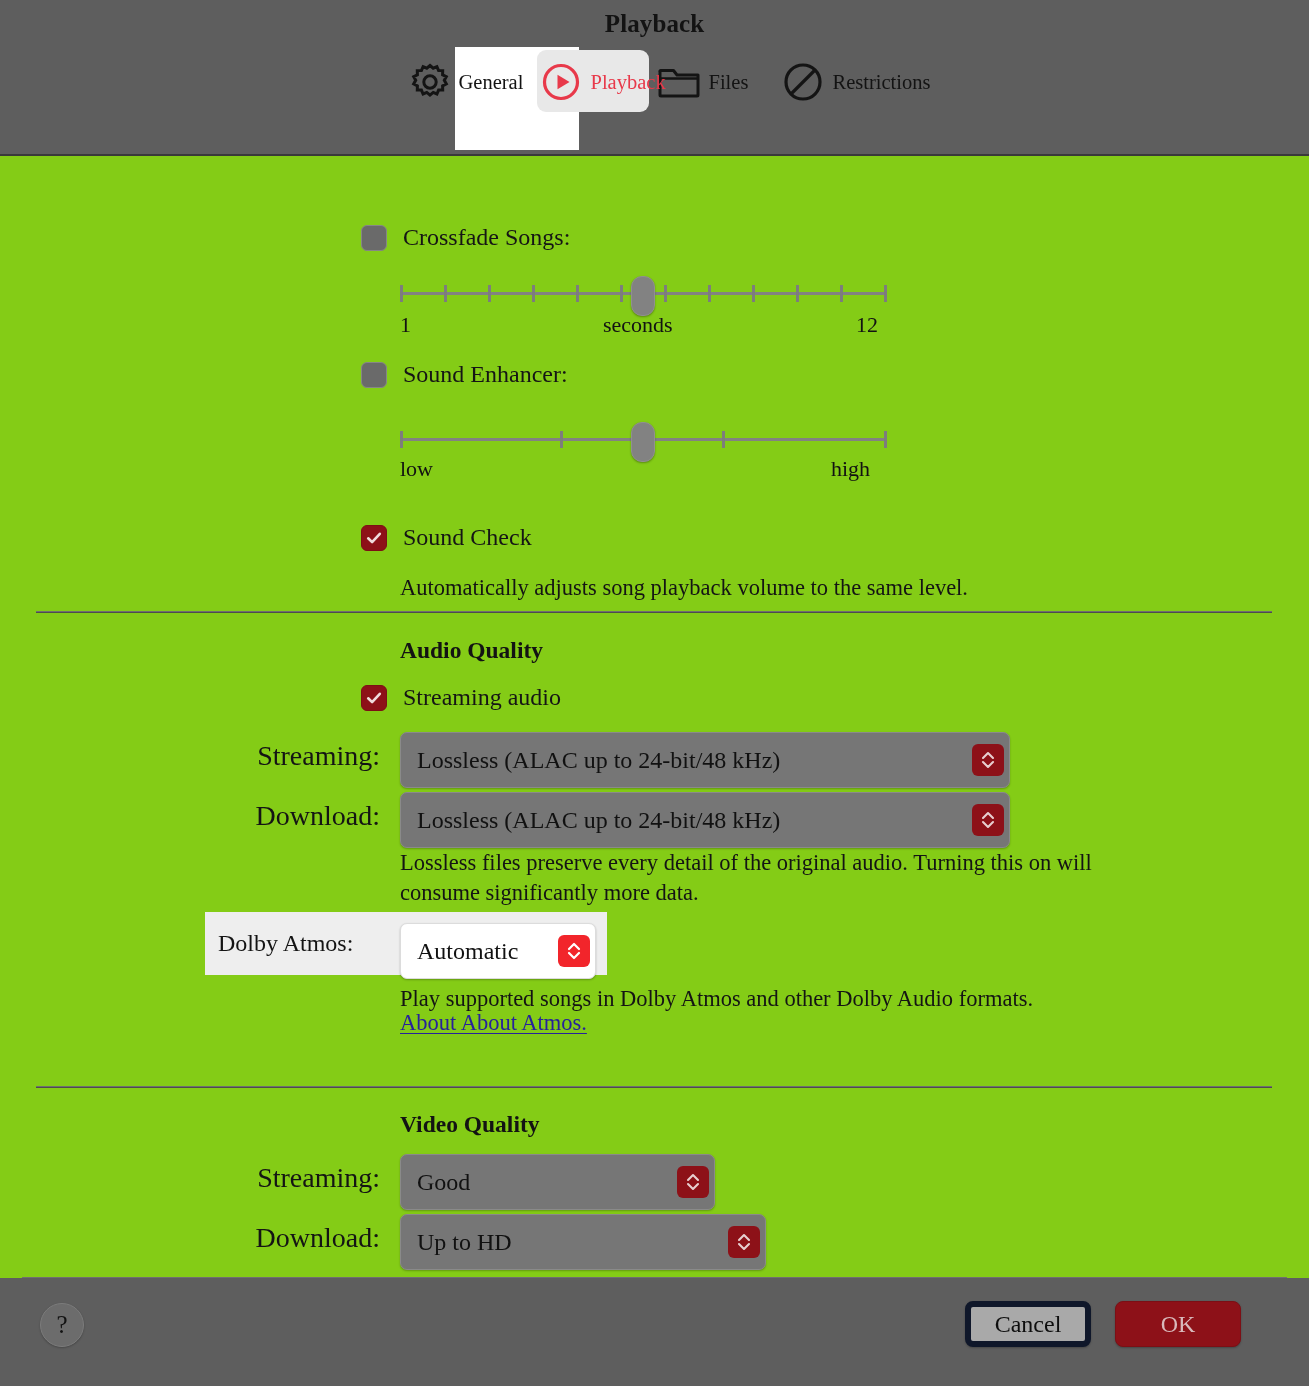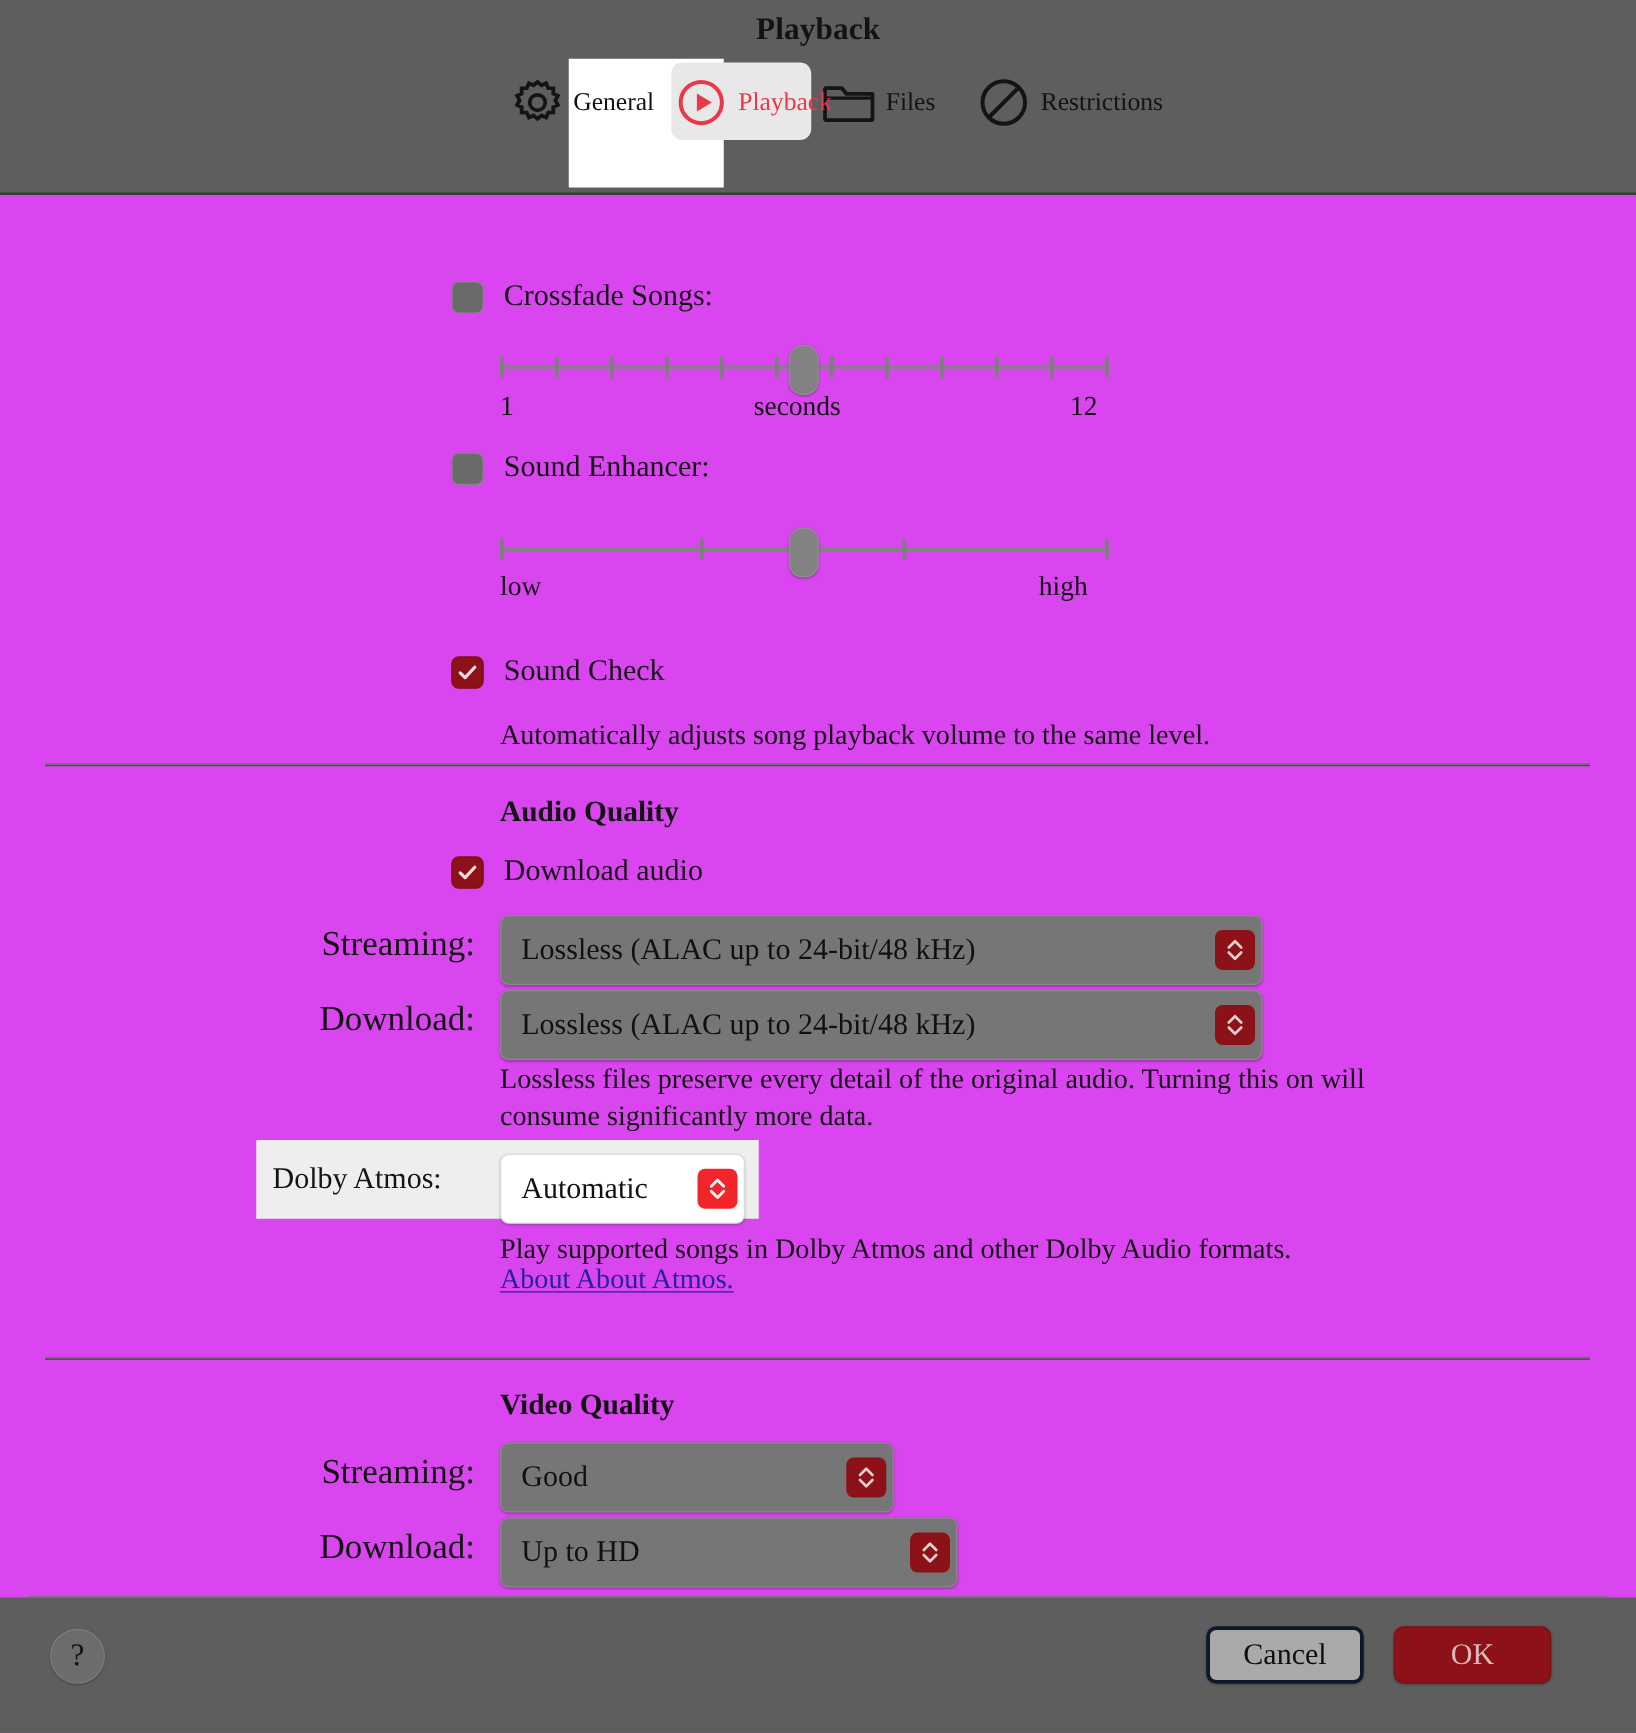--- a/index.html
+++ b/index.html
@@ -104,21 +104,21 @@
     background: #3a3a3a;
   }
 
   
   .content {
     position: absolute;
     top: 156px;
     left: 0;
     width: 1309px;
     height: 1122px;
-    background: #d946ef;
+    background: #84cc16;
   }
 
   .row { position: absolute; display: flex; align-items: center; }
 
   
   .checkbox {
     width: 26px; height: 26px;
     border-radius: 6px;
     box-sizing: border-box;
     flex: none;
@@ -298,21 +298,21 @@
     border-radius: 8px;
     display: flex; align-items: center; justify-content: center;
     font-size: 24px;
     box-sizing: border-box;
     box-shadow: 0 1px 2px rgba(0,0,0,0.25);
   }
   .btn.cancel {
     right: 218px;
     width: 126px;
     background: #a9a9a9;
-    border: 3px solid #0f172a;
+    border: 6px solid #0f172a;
     color: #0e0e0e;
   }
   .btn.ok {
     right: 68px;
     width: 126px;
     background: #8d1118;
     border: 1px solid #7c0f15;
     color: #d9b9bb;
   }
 </style>
@@ -433,21 +433,21 @@
     <div class="hr" style="top:455px;"></div>
 
     <div class="section-head" style="left:400px; top:481px;">Audio Quality</div>
 
     <div class="row" style="left:361px; top:528px;">
       <span class="checkbox on">
         <svg width="18" height="18" viewBox="0 0 18 18" aria-hidden="true">
           <path d="M3.2 9.3 L7.1 13.1 L14.8 4.8" fill="none" stroke="#f0dcdd" stroke-width="2.6" stroke-linecap="round" stroke-linejoin="round"></path>
         </svg>
       </span>
-      <span class="cb-label">Download audio</span>
+      <span class="cb-label">Streaming audio</span>
     </div>
 
     <div class="field-label" style="left:150px; top:584px; width:230px;">Streaming:</div>
     <div class="popup" style="left:400px; top:576px; width:610px;">
       <span class="popup-value">Lossless (ALAC up to 24-bit/48 kHz)</span>
       <span class="stepper">
         <svg width="18" height="22" viewBox="0 0 18 22" aria-hidden="true">
           <path d="M4 9 L9 4 L14 9" fill="none" stroke="#e7cfd0" stroke-width="2.1" stroke-linecap="round" stroke-linejoin="round"></path>
           <path d="M4 13 L9 18 L14 13" fill="none" stroke="#e7cfd0" stroke-width="2.1" stroke-linecap="round" stroke-linejoin="round"></path>
         </svg>

